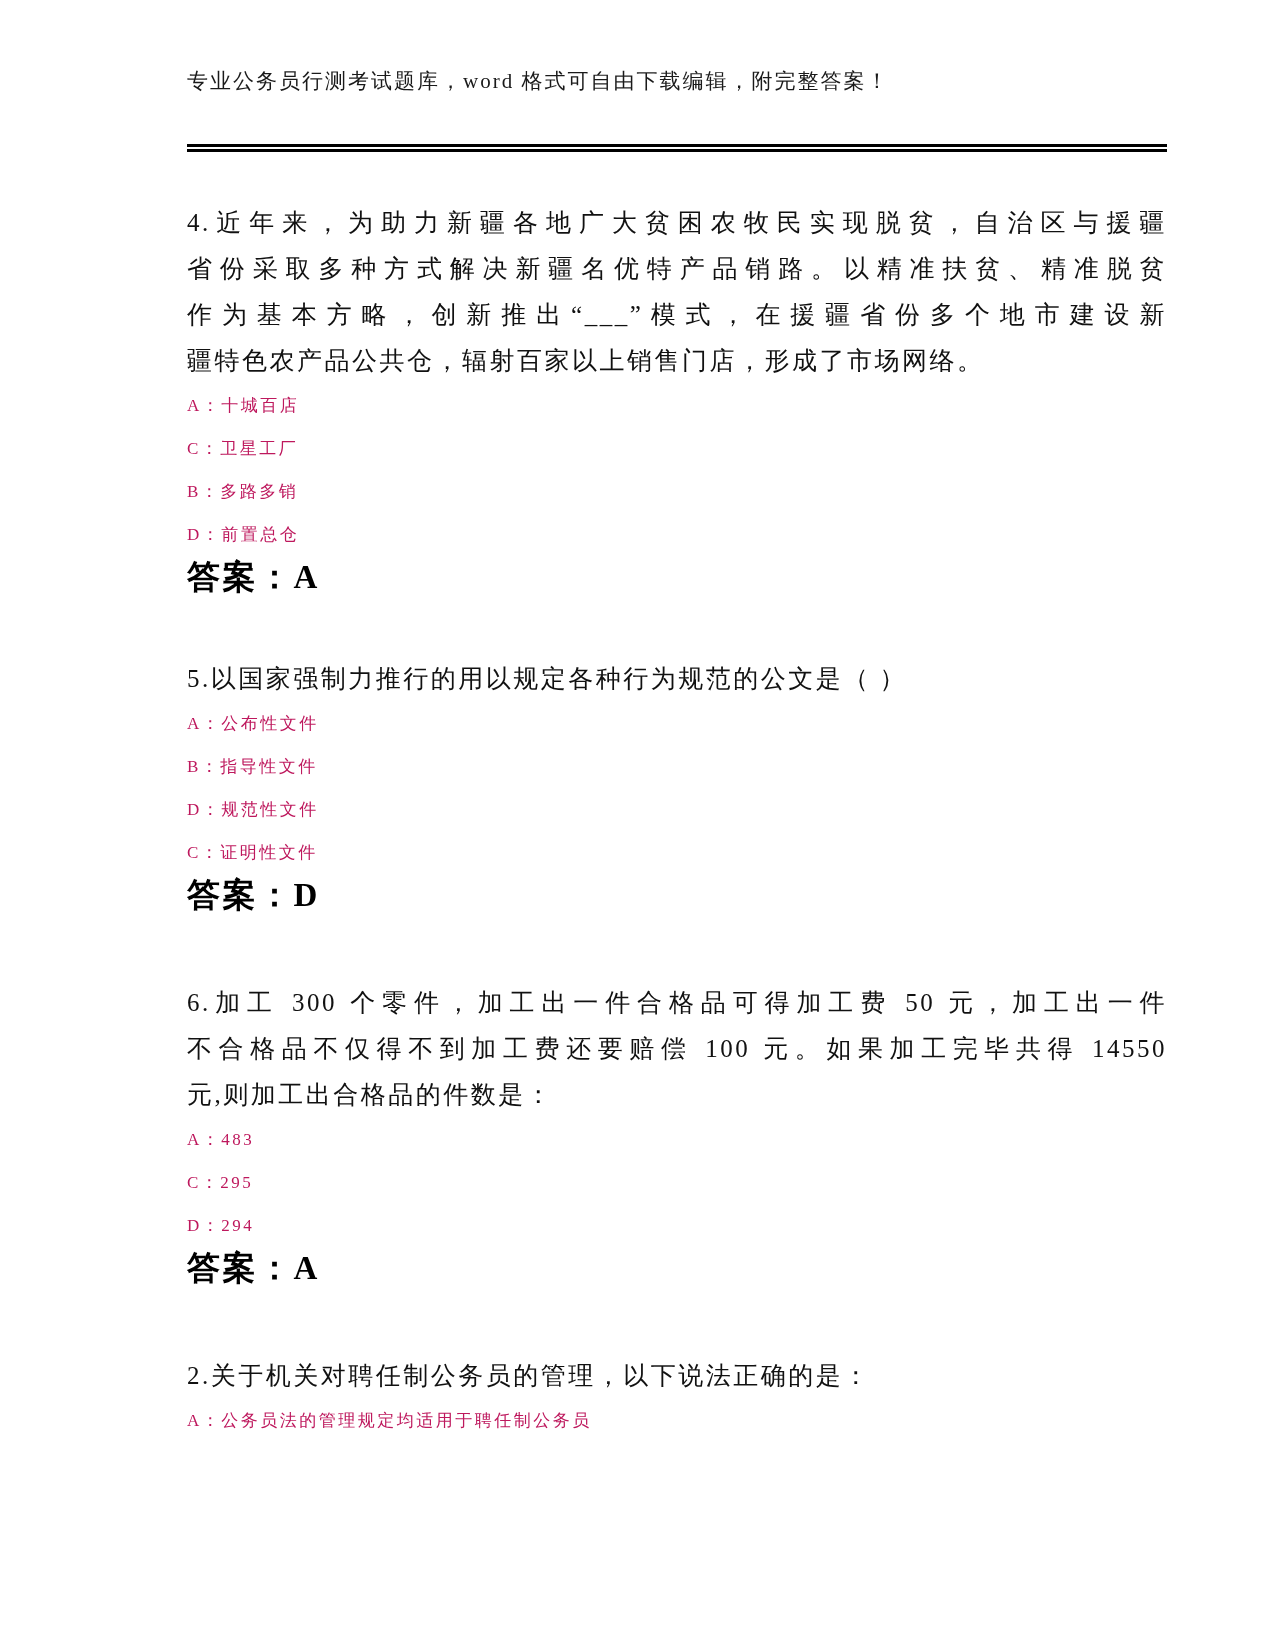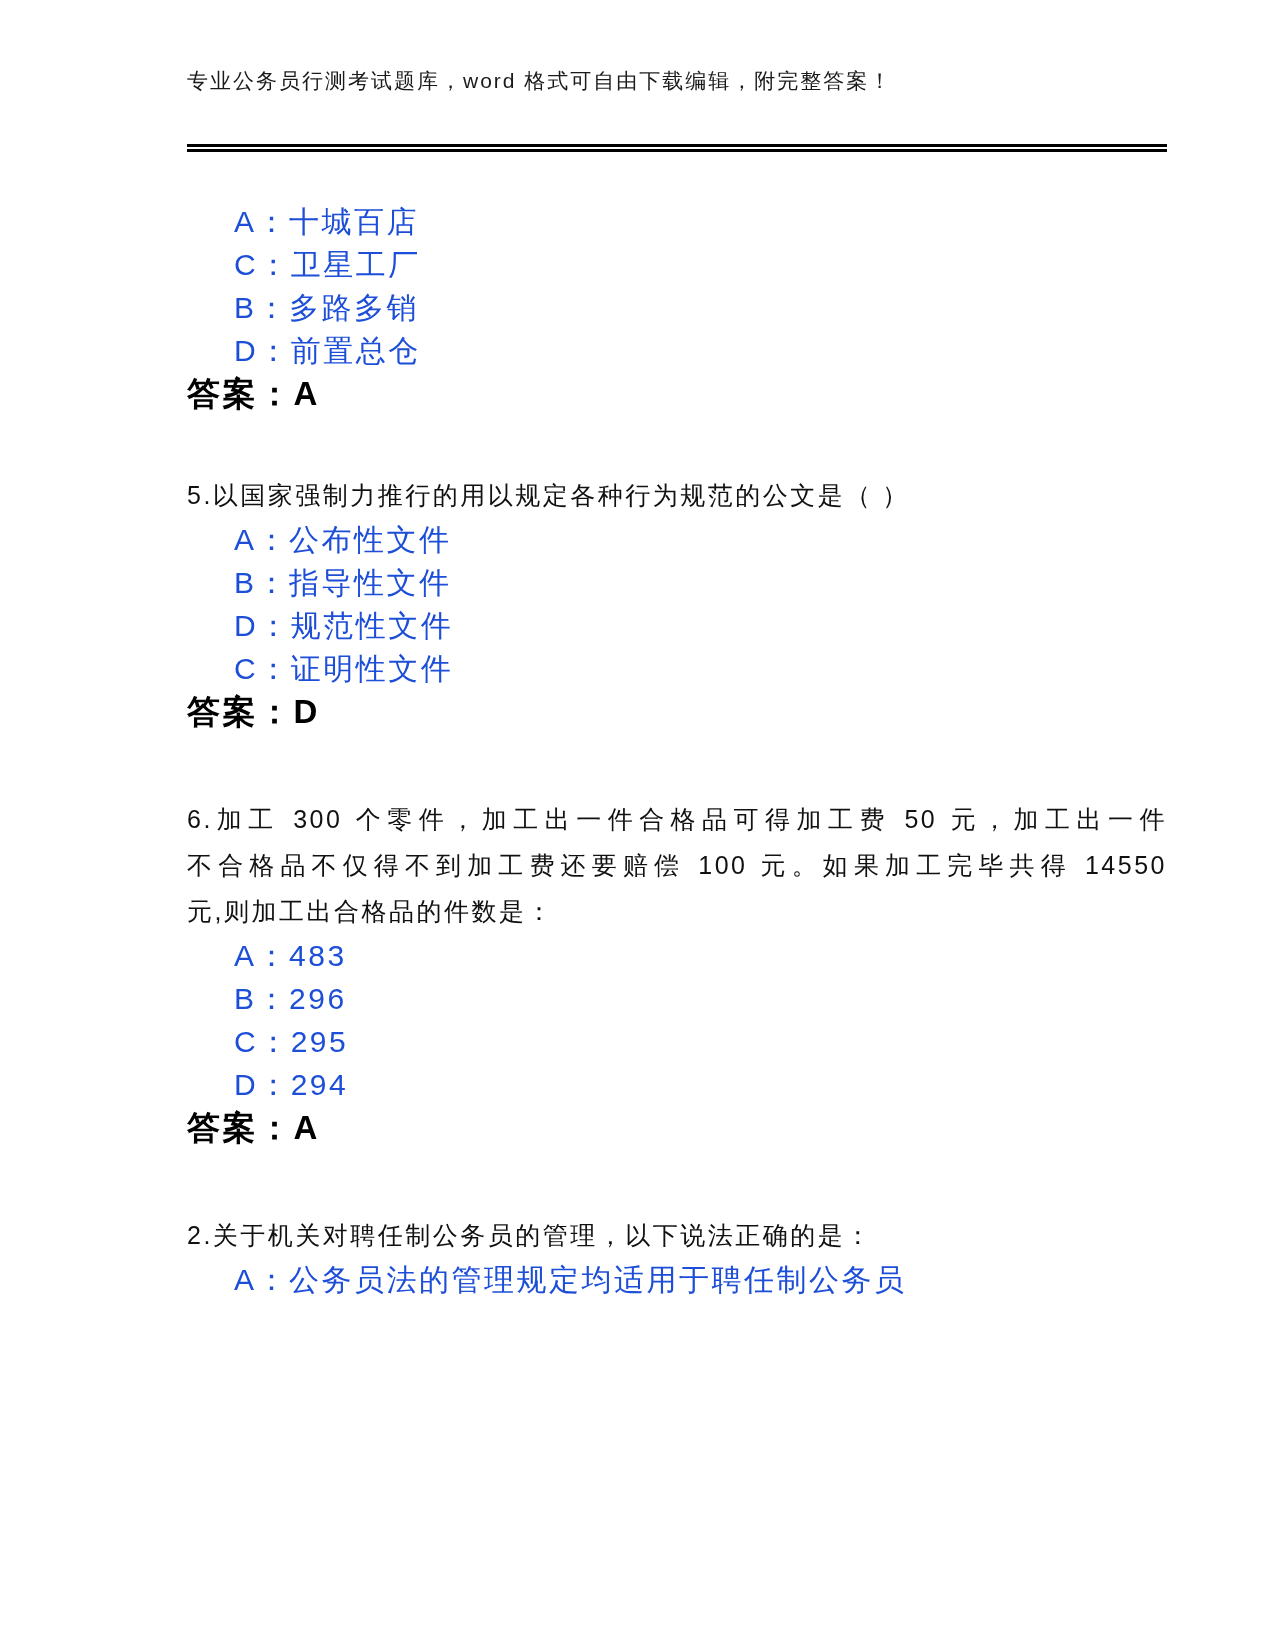--- a/index.html
+++ b/index.html
@@ -7,21 +7,21 @@
     padding: 0;
     background: #ffffff;
   }
   .page {
     position: relative;
     width: 1275px;
     height: 1650px;
     background: #ffffff;
     overflow: hidden;
     color: #000000;
-    font-family: Liberation Sans, sans-serif;
+    font-family: Liberation Serif, serif;
   }
   .header-text {
     margin: 66px 0 0 187px;
     width: 980px;
     font-size: 21px;
     line-height: 30px;
     letter-spacing: 2px;
     white-space: nowrap;
     color: #1a1a1a;
   }
@@ -46,25 +46,24 @@
     line-height: 46px;
     letter-spacing: 2.5px;
     color: #111111;
   }
   .q-line.stretch {
     text-align: justify;
     text-align-last: justify;
     text-justify: inter-character;
   }
   .option {
-    font-size: 30px;
+    font-size: 17px;
     line-height: 43px;
     letter-spacing: 2.5px;
-    color: #1d4ed8;
-    margin-left: 47px;
+    color: #be185d;
   }
   .answer {
     font-size: 33px;
     line-height: 43px;
     letter-spacing: 2.5px;
     font-weight: bold;
     color: #000000;
   }
 </style>
 </head>
@@ -73,20 +72,26 @@
 <div class="page">
 
   <div class="header">
     <div class="header-text">专业公务员行测考试题库，word 格式可自由下载编辑，附完整答案！</div>
     <div class="header-rule"></div>
   </div>
 
   <div class="content">
 
     <section class="question" id="q4">
+      <div class="q-text">
+        <div class="q-line stretch">4.近年来，为助力新疆各地广大贫困农牧民实现脱贫，自治区与援疆</div>
+        <div class="q-line stretch">省份采取多种方式解决新疆名优特产品销路。以精准扶贫、精准脱贫</div>
+        <div class="q-line stretch">作为基本方略，创新推出“___”模式，在援疆省份多个地市建设新</div>
+        <div class="q-line">疆特色农产品公共仓，辐射百家以上销售门店，形成了市场网络。</div>
+      </div>
       <div class="options">
         <div class="option">A：十城百店</div>
         <div class="option">C：卫星工厂</div>
         <div class="option">B：多路多销</div>
         <div class="option">D：前置总仓</div>
       </div>
       <div class="answer">答案：A</div>
     </section>
 
     <section class="question" id="q5">
@@ -103,21 +108,20 @@
     </section>
 
     <section class="question" id="q6">
       <div class="q-text">
         <div class="q-line stretch">6.加工 300 个零件，加工出一件合格品可得加工费 50 元，加工出一件</div>
         <div class="q-line stretch">不合格品不仅得不到加工费还要赔偿 100 元。如果加工完毕共得 14550</div>
         <div class="q-line">元,则加工出合格品的件数是：</div>
       </div>
       <div class="options">
         <div class="option">A：483</div>
-        <div class="option">B：296</div>
         <div class="option">C：295</div>
         <div class="option">D：294</div>
       </div>
       <div class="answer">答案：A</div>
     </section>
 
     <section class="question" id="q7">
       <div class="q-text">
         <div class="q-line">2.关于机关对聘任制公务员的管理，以下说法正确的是：</div>
       </div>

